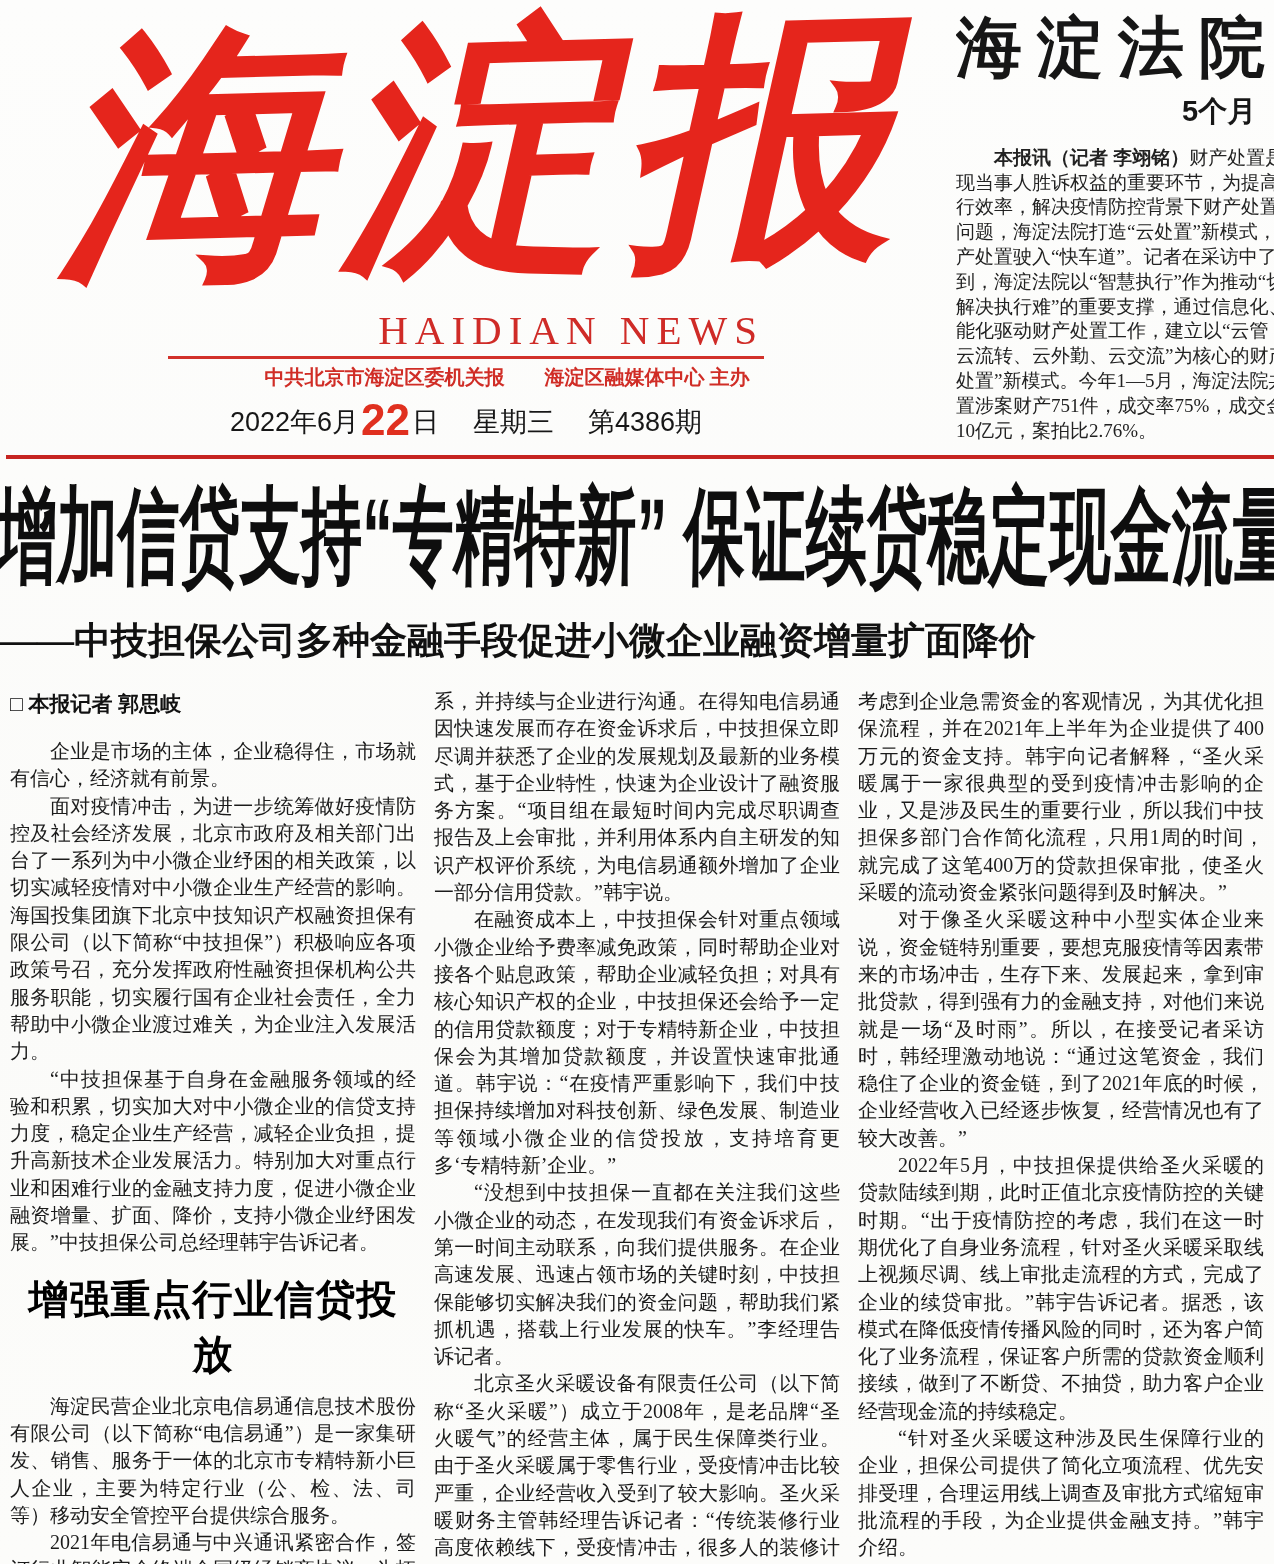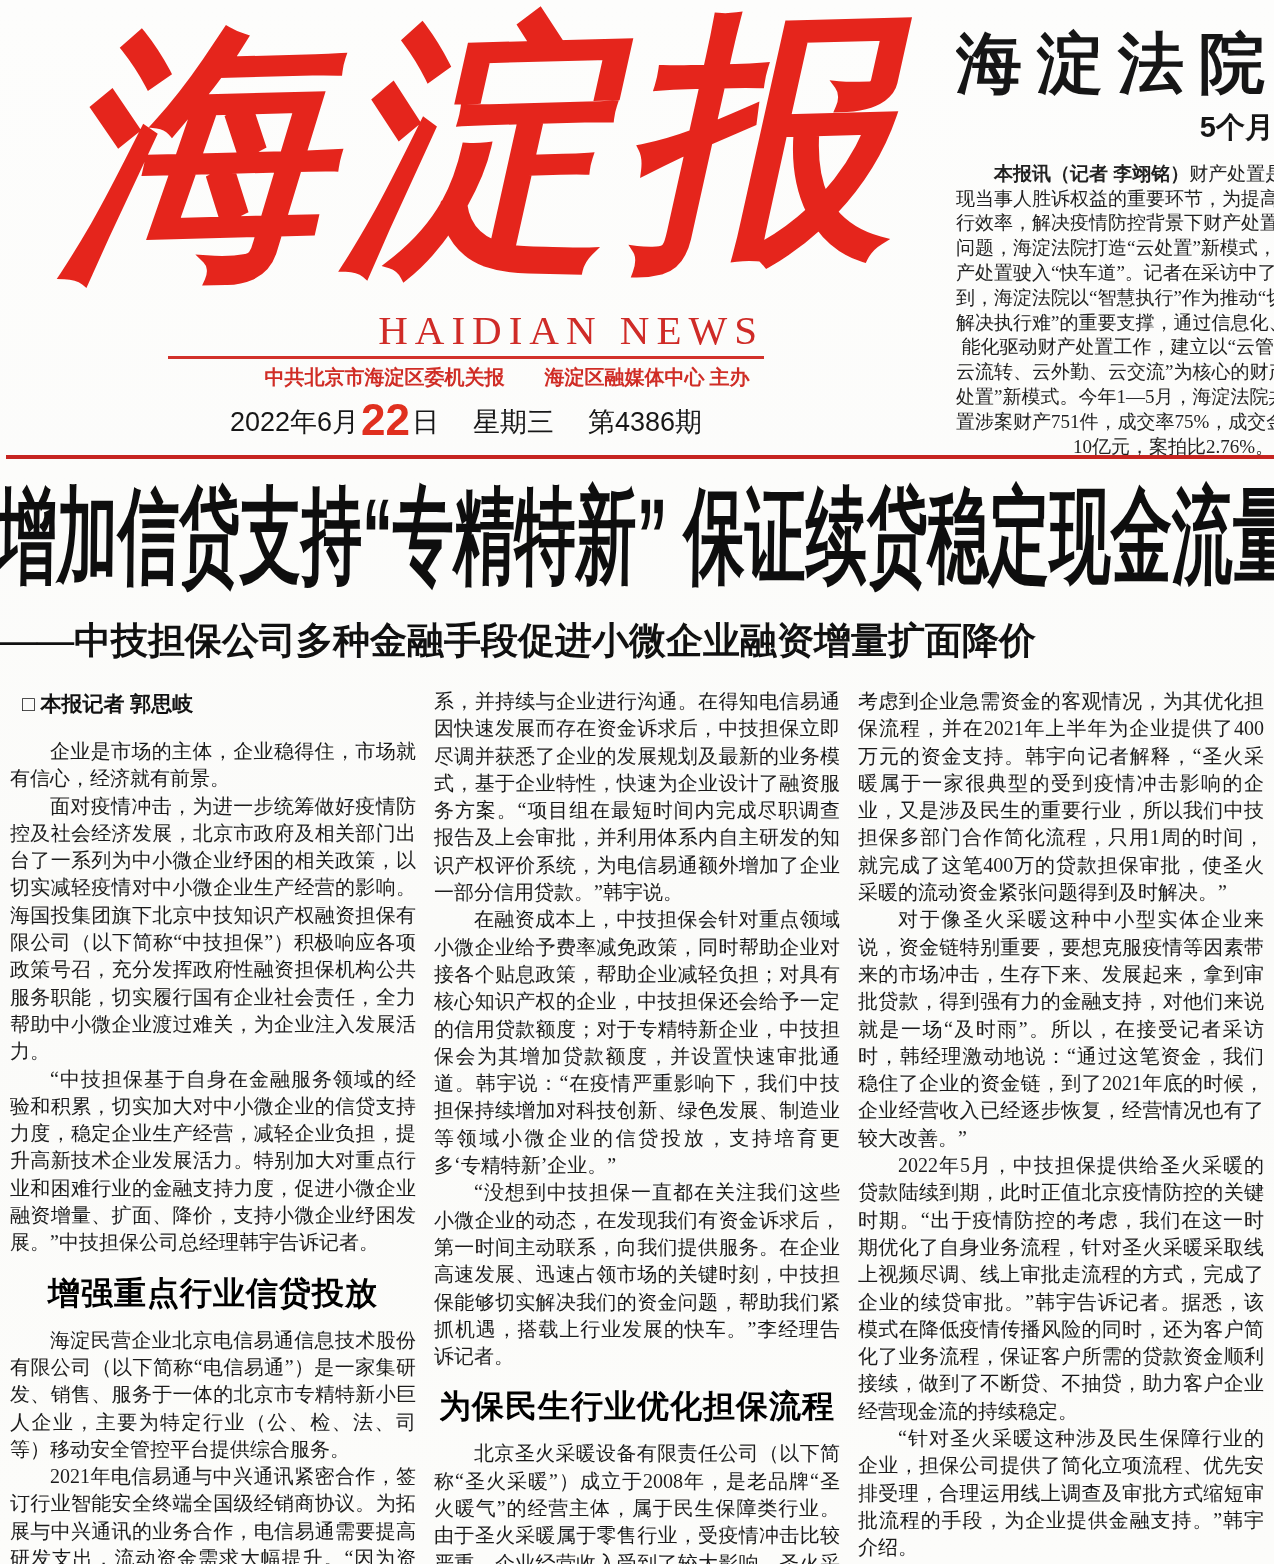--- a/index.html
+++ b/index.html
@@ -31,21 +31,21 @@
     font-family:var(--serif);font-weight:700;font-size:20px;color:#d02d26;white-space:nowrap;margin-left:41px;
   }
   .mast-date{
     position:absolute;left:168px;top:398px;width:596px;text-align:center;
     font-family:var(--sans);font-size:27px;color:#171717;white-space:nowrap;
   }
   .mast-date .day{font-size:44px;color:#e0301f;font-weight:700;line-height:1;vertical-align:-4px;padding:0 2px;text-align:center;}
   .mast-date .gap{display:inline-block;width:34px;}
   
   .side{
-    position:absolute;left:956px;top:26px;width:318px;height:442px;overflow:hidden;text-align:right;
+    position:absolute;left:956px;top:10px;width:318px;height:442px;overflow:hidden;
   }
   .side-h1{
     font-family:var(--serif);font-weight:700;font-size:66px;letter-spacing:15px;
     color:#161616;white-space:nowrap;line-height:1.15;
   }
   .side-h2{
     margin-top:6px;margin-left:226px;font-family:var(--sans);font-weight:700;
     font-size:29px;color:#171717;white-space:nowrap;
   }
   .side-body{margin-top:14px;}
@@ -70,28 +70,28 @@
     font-family:var(--serif);font-weight:700;font-size:37px;color:#111;white-space:nowrap;
   }
   
   .cols{
     position:absolute;left:10px;top:688px;width:1254px;height:876px;
     display:flex;gap:18px;overflow:hidden;
   }
   .col{flex:1 1 0;overflow:hidden;}
   .byline{
     font-family:var(--sans);font-weight:700;font-size:21px;color:#111;
-    margin:2px 0 20px 12px;white-space:nowrap;
+    margin:2px 0 20px 0;white-space:nowrap;
   }
   .col p{
     margin:0;font-size:20px;line-height:27.3px;text-align:justify;color:#1b1b1b;
   }
   .col p.ind{text-indent:2em;}
   .sec-head{
-    text-align:center;font-family:var(--sans);font-weight:800;font-size:32px;
+    text-align:center;font-family:var(--sans);font-weight:800;font-size:40px;
     color:#000;margin:15px 0 11px 0;letter-spacing:1px;
   }
 </style>
 </head>
 <body>
 
 <div class="page">
 
   <div class="logo">海淀报</div>
   <div class="mast-en">HAIDIAN NEWS</div>
@@ -136,21 +136,20 @@
       <div class="sec-head">增强重点行业信贷投放</div>
       <p class="ind">海淀民营企业北京电信易通信息技术股份有限公司（以下简称“电信易通”）是一家集研发、销售、服务于一体的北京市专精特新小巨人企业，主要为特定行业（公、检、法、司等）移动安全管控平台提供综合服务。</p>
       <p class="ind">2021年电信易通与中兴通讯紧密合作，签订行业智能安全终端全国级经销商协议。为拓展与中兴通讯的业务合作，电信易通需要提高研发支出，流动资金需求大幅提升。“因为资金相对紧张，使得企业当时的研发投入不足，人员缺乏，对企业造成了一定压力。”电信易通财务负责人李经理告诉记者。</p>
 
     </div>
 
     <div class="col">
       <p>系，并持续与企业进行沟通。在得知电信易通因快速发展而存在资金诉求后，中技担保立即尽调并获悉了企业的发展规划及最新的业务模式，基于企业特性，快速为企业设计了融资服务方案。“项目组在最短时间内完成尽职调查报告及上会审批，并利用体系内自主研发的知识产权评价系统，为电信易通额外增加了企业一部分信用贷款。”韩宇说。</p>
       <p class="ind">在融资成本上，中技担保会针对重点领域小微企业给予费率减免政策，同时帮助企业对接各个贴息政策，帮助企业减轻负担；对具有核心知识产权的企业，中技担保还会给予一定的信用贷款额度；对于专精特新企业，中技担保会为其增加贷款额度，并设置快速审批通道。韩宇说：“在疫情严重影响下，我们中技担保持续增加对科技创新、绿色发展、制造业等领域小微企业的信贷投放，支持培育更多‘专精特新’企业。”</p>
       <p class="ind">“没想到中技担保一直都在关注我们这些小微企业的动态，在发现我们有资金诉求后，第一时间主动联系，向我们提供服务。在企业高速发展、迅速占领市场的关键时刻，中技担保能够切实解决我们的资金问题，帮助我们紧抓机遇，搭载上行业发展的快车。”李经理告诉记者。</p>
-      <div class="sec-head">为保民生行业优化担保流程</div>
       <p class="ind">北京圣火采暖设备有限责任公司（以下简称“圣火采暖”）成立于2008年，是老品牌“圣火暖气”的经营主体，属于民生保障类行业。由于圣火采暖属于零售行业，受疫情冲击比较严重，企业经营收入受到了较大影响。圣火采暖财务主管韩经理告诉记者：“传统装修行业高度依赖线下，受疫情冲击，很多人的装修计划都取消或者推迟了，因此我们的产品销量也大幅下滑，资金链在2021年初的时候变得非常紧张。”</p>
 
     </div>
 
     <div class="col">
       <p>考虑到企业急需资金的客观情况，为其优化担保流程，并在2021年上半年为企业提供了400万元的资金支持。韩宇向记者解释，“圣火采暖属于一家很典型的受到疫情冲击影响的企业，又是涉及民生的重要行业，所以我们中技担保多部门合作简化流程，只用1周的时间，就完成了这笔400万的贷款担保审批，使圣火采暖的流动资金紧张问题得到及时解决。”</p>
       <p class="ind">对于像圣火采暖这种中小型实体企业来说，资金链特别重要，要想克服疫情等因素带来的市场冲击，生存下来、发展起来，拿到审批贷款，得到强有力的金融支持，对他们来说就是一场“及时雨”。所以，在接受记者采访时，韩经理激动地说：“通过这笔资金，我们稳住了企业的资金链，到了2021年底的时候，企业经营收入已经逐步恢复，经营情况也有了较大改善。”</p>
       <p class="ind">2022年5月，中技担保提供给圣火采暖的贷款陆续到期，此时正值北京疫情防控的关键时期。“出于疫情防控的考虑，我们在这一时期优化了自身业务流程，针对圣火采暖采取线上视频尽调、线上审批走流程的方式，完成了企业的续贷审批。”韩宇告诉记者。据悉，该模式在降低疫情传播风险的同时，还为客户简化了业务流程，保证客户所需的贷款资金顺利接续，做到了不断贷、不抽贷，助力客户企业经营现金流的持续稳定。</p>
       <p class="ind">“针对圣火采暖这种涉及民生保障行业的企业，担保公司提供了简化立项流程、优先安排受理，合理运用线上调查及审批方式缩短审批流程的手段，为企业提供金融支持。”韩宇介绍。</p>
 

